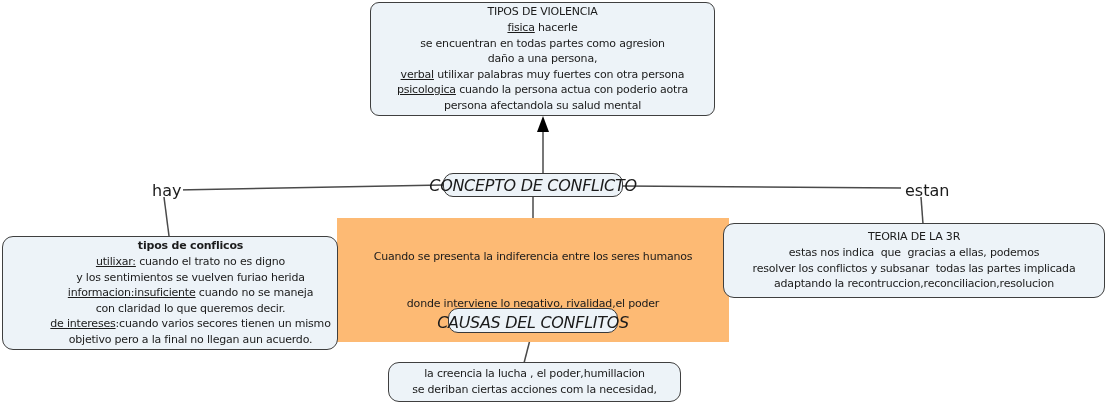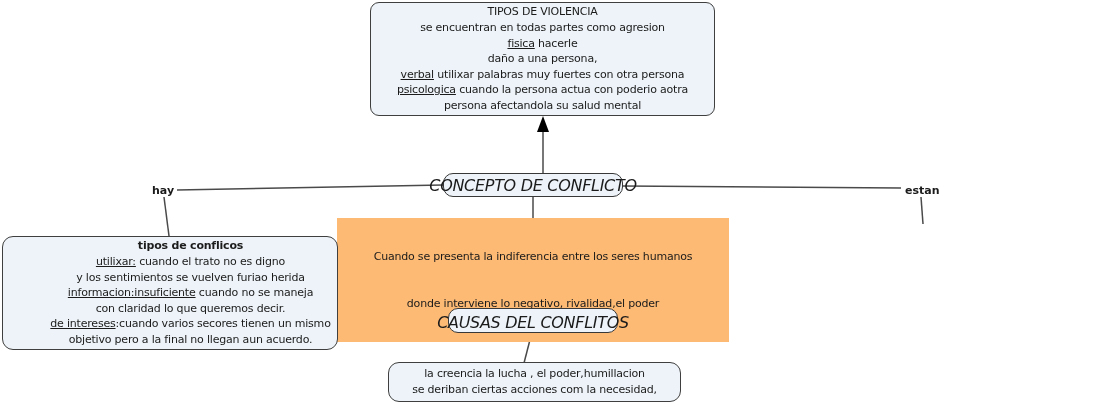--- a/index.html
+++ b/index.html
@@ -13,23 +13,22 @@
     border-radius:9px;text-align:center;font-size:11px;
     display:flex;flex-direction:column;justify-content:center;align-items:center;
   }
   .box .ln{white-space:pre-wrap;line-height:15.6px;letter-spacing:-0.2px;width:100%;}
   .node{
     position:absolute;box-sizing:border-box;background:#edf3f8;border:1.8px solid #383838;
     border-radius:10px;display:flex;align-items:center;justify-content:center;
     font-size:16px;letter-spacing:-0.3px;white-space:nowrap;font-style:italic;
   }
   .floating-label{
-    position:absolute;font-size:11px;line-height:13px;background:#ffffff;padding:0 2px;
+    position:absolute;font-size:16px;line-height:13px;background:#ffffff;padding:0 2px;
     white-space:nowrap;
-    font-weight:bold;
   }
   .description{
     position:absolute;background:#fdba74;text-align:center;font-size:11px;line-height:15.5px;
     letter-spacing:-0.2px;white-space:pre-wrap;
   }
   .u{text-decoration:underline;}
   .bold{font-weight:bold;}
 </style>
 </head>
 <body>
@@ -44,22 +43,22 @@
       <line x1="623" y1="186" x2="901" y2="188"></line>
       <line x1="921" y1="197" x2="923" y2="224"></line>
       <line x1="533" y1="196" x2="533" y2="308"></line>
       <line x1="532" y1="332" x2="524" y2="363"></line>
     </g>
     <polygon fill="#000000" points="543,116 537,132 549,132"></polygon>
   </svg>
 
   <div class="box" style="left:370px;top:2px;width:345px;height:114px;">
     <div class="ln">TIPOS DE VIOLENCIA</div>
+    <div class="ln"><span class="u">fisica</span><span> hacerle</span></div>
     <div class="ln">se encuentran en todas partes como agresion</div>
-    <div class="ln"><span class="u">fisica</span><span> hacerle</span></div>
     <div class="ln">daño a una persona,</div>
     <div class="ln"><span class="u">verbal</span><span> utilixar palabras muy fuertes con otra persona</span></div>
     <div class="ln"><span class="u">psicologica</span><span> cuando la persona actua con poderio aotra</span></div>
     <div class="ln">persona afectandola su salud mental</div>
   </div>
 
   <div class="node" style="left:443px;top:173px;width:180px;height:24px;">
     <span>CONCEPTO DE CONFLICTO</span>
   </div>
 
@@ -74,20 +73,26 @@
   <div class="box" style="left:2px;top:236px;width:336px;height:114px;border-radius:11px;padding-left:41px;">
     <div class="ln bold">tipos de conflicos</div>
     <div class="ln"><span class="u">utilixar:</span><span> cuando el trato no es digno</span></div>
     <div class="ln">y los sentimientos se vuelven furiao herida</div>
     <div class="ln"><span class="u">informacion:insuficiente</span><span> cuando no se maneja</span></div>
     <div class="ln">con claridad lo que queremos decir.</div>
     <div class="ln"><span class="u">de intereses</span><span>:cuando varios secores tienen un mismo</span></div>
     <div class="ln">objetivo pero a la final no llegan aun acuerdo.</div>
   </div>
 
+  <div class="box" style="left:723px;top:223px;width:382px;height:75px;border-radius:11px;">
+    <div class="ln">TEORIA DE LA 3R</div>
+    <div class="ln">estas nos indica  que  gracias a ellas, podemos</div>
+    <div class="ln">resolver los conflictos y subsanar  todas las partes implicada</div>
+    <div class="ln">adaptando la recontruccion,reconciliacion,resolucion</div>
+  </div>
 
   <div class="node" style="left:448px;top:308px;width:170px;height:25px;align-items:flex-end;">
     <span>CAUSAS DEL CONFLITOS</span>
   </div>
 
   <div class="box" style="left:388px;top:362px;width:293px;height:40px;border-radius:11px;">
     <div class="ln">la creencia la lucha , el poder,humillacion</div>
     <div class="ln">se deriban ciertas acciones com la necesidad,</div>
   </div>
 

